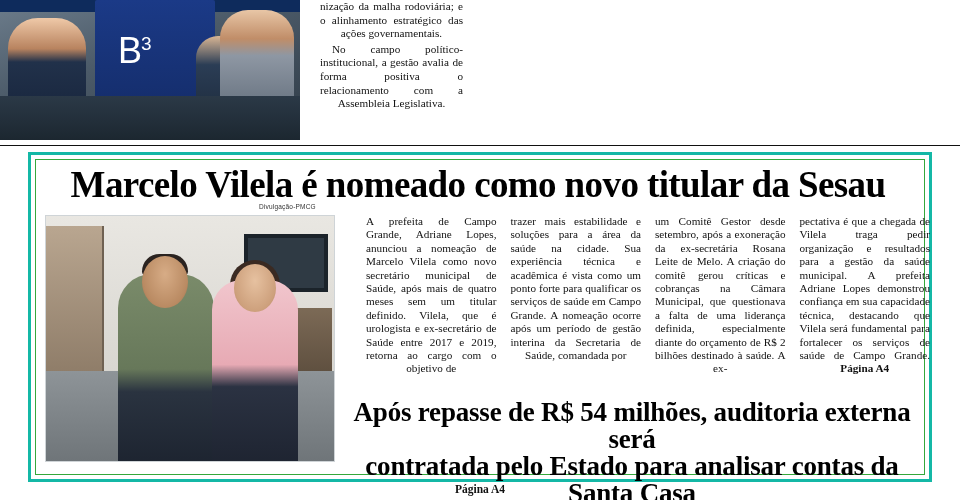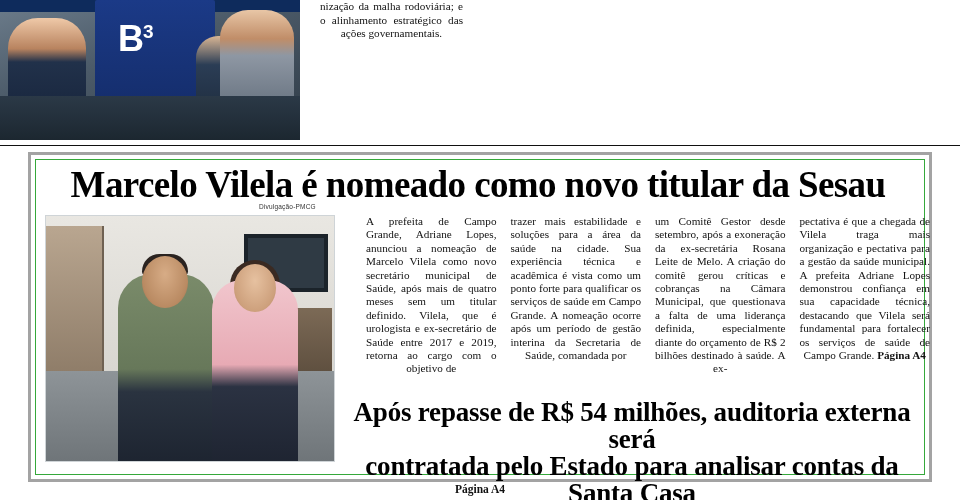--- a/index.html
+++ b/index.html
@@ -39,24 +39,24 @@
     background: linear-gradient(180deg, #2b3947 0%, #1c2730 100%);
   }
   .tp-blue-panel {
     position: absolute;
     left: 95px; top: 0; width: 120px; height: 118px;
     background: linear-gradient(180deg, #1b3a87 0%, #142c69 100%);
     border-radius: 2px;
   }
   .tp-logo {
     position: absolute;
-    left: 118px; top: 18px;
+    left: 118px; top: 30px;
     color: #ffffff;
     font-family: "Liberation Sans", sans-serif;
-    font-weight: bold;
+    font-weight: normal;
     font-size: 36px;
     letter-spacing: -1px;
   }
   .tp-logo sup { font-size: 19px; vertical-align: super; }
   .tp-person-l {
     position: absolute;
     left: 8px; top: 18px; width: 78px; height: 110px;
     background: linear-gradient(180deg, #efc9a8 0%, #b8835f 28%, #21314a 40%, #16233a 100%);
     border-radius: 30px 30px 6px 6px;
   }
@@ -100,21 +100,21 @@
   .top-col .pagina {
     font-weight: bold;
     font-family: "Liberation Serif", serif;
   }
 
   
   .green-box {
     position: absolute;
     left: 28px; top: 152px;
     width: 904px; height: 330px;
-    border: 3px solid #a3a3a3;
+    border: 3px solid #14b8a6;
     background: #ffffff;
   }
   .green-inner {
     position: absolute;
     left: 4px; top: 4px;
     width: 890px; height: 316px;
     border: 1px solid #35a83b;
   }
 
   .headline {
@@ -269,20 +269,21 @@
       <div class="tp-desk"></div>
       <div class="tp-logo">
         <span>B</span><sup>3</sup>
       </div>
     </div>
 
     <div class="top-cols">
 
       <div class="top-col">
         <p>nização da malha rodoviária; e o alinhamento estratégico das ações governamentais.</p>
+        <p class="indent">No campo político-institucional, a gestão avalia de forma positiva o relacionamento com a Assembleia Legislativa.</p>
       </div>
 
 
 
     </div>
 
     <div class="rule-top"></div>
   </div>
 
   <div class="green-box">
@@ -310,21 +311,21 @@
       <div class="art-col">
         <p>A prefeita de Campo Grande, Adriane Lopes, anunciou a nomeação de Marcelo Vilela como novo secretário municipal de Saúde, após mais de quatro meses sem um titular definido. Vilela, que é urologista e ex-secretário de Saúde entre 2017 e 2019, retorna ao cargo com o objetivo de</p>
       </div>
       <div class="art-col">
         <p>trazer mais estabilidade e soluções para a área da saúde na cidade. Sua experiência técnica e acadêmica é vista como um ponto forte para qualificar os serviços de saúde em Campo Grande. A nomeação ocorre após um período de gestão interina da Secretaria de Saúde, comandada por</p>
       </div>
       <div class="art-col">
         <p>um Comitê Gestor desde setembro, após a exoneração da ex-secretária Rosana Leite de Melo. A criação do comitê gerou críticas e cobranças na Câmara Municipal, que questionava a falta de uma liderança definida, especialmente diante do orçamento de R$ 2 bilhões destinado à saúde. A ex-</p>
       </div>
       <div class="art-col">
-        <p><span>pectativa é que a chegada de Vilela traga mais organização e pectativa para a gestão da saúde municipal. A prefeita Adriane Lopes demonstrou confiança em sua capacidade técnica, destacando que Vilela será fundamental para fortalecer os serviços de saúde de Campo Grande.</span> <span class="pagina">Página A4</span></p>
+        <p><span>pectativa é que a chegada de Vilela traga pedir organização e resultados para a gestão da saúde municipal. A prefeita Adriane Lopes demonstrou confiança em sua capacidade técnica, destacando que Vilela será fundamental para fortalecer os serviços de saúde de Campo Grande.</span> <span class="pagina">Página A4</span></p>
       </div>
     </div>
 
     <div class="subheadline">
       <div>Após repasse de R$ 54 milhões, auditoria externa será</div>
       <div>contratada pelo Estado para analisar contas da Santa Casa</div>
     </div>
   </div>
 
   <div class="bottom-ref">Página A4</div>

